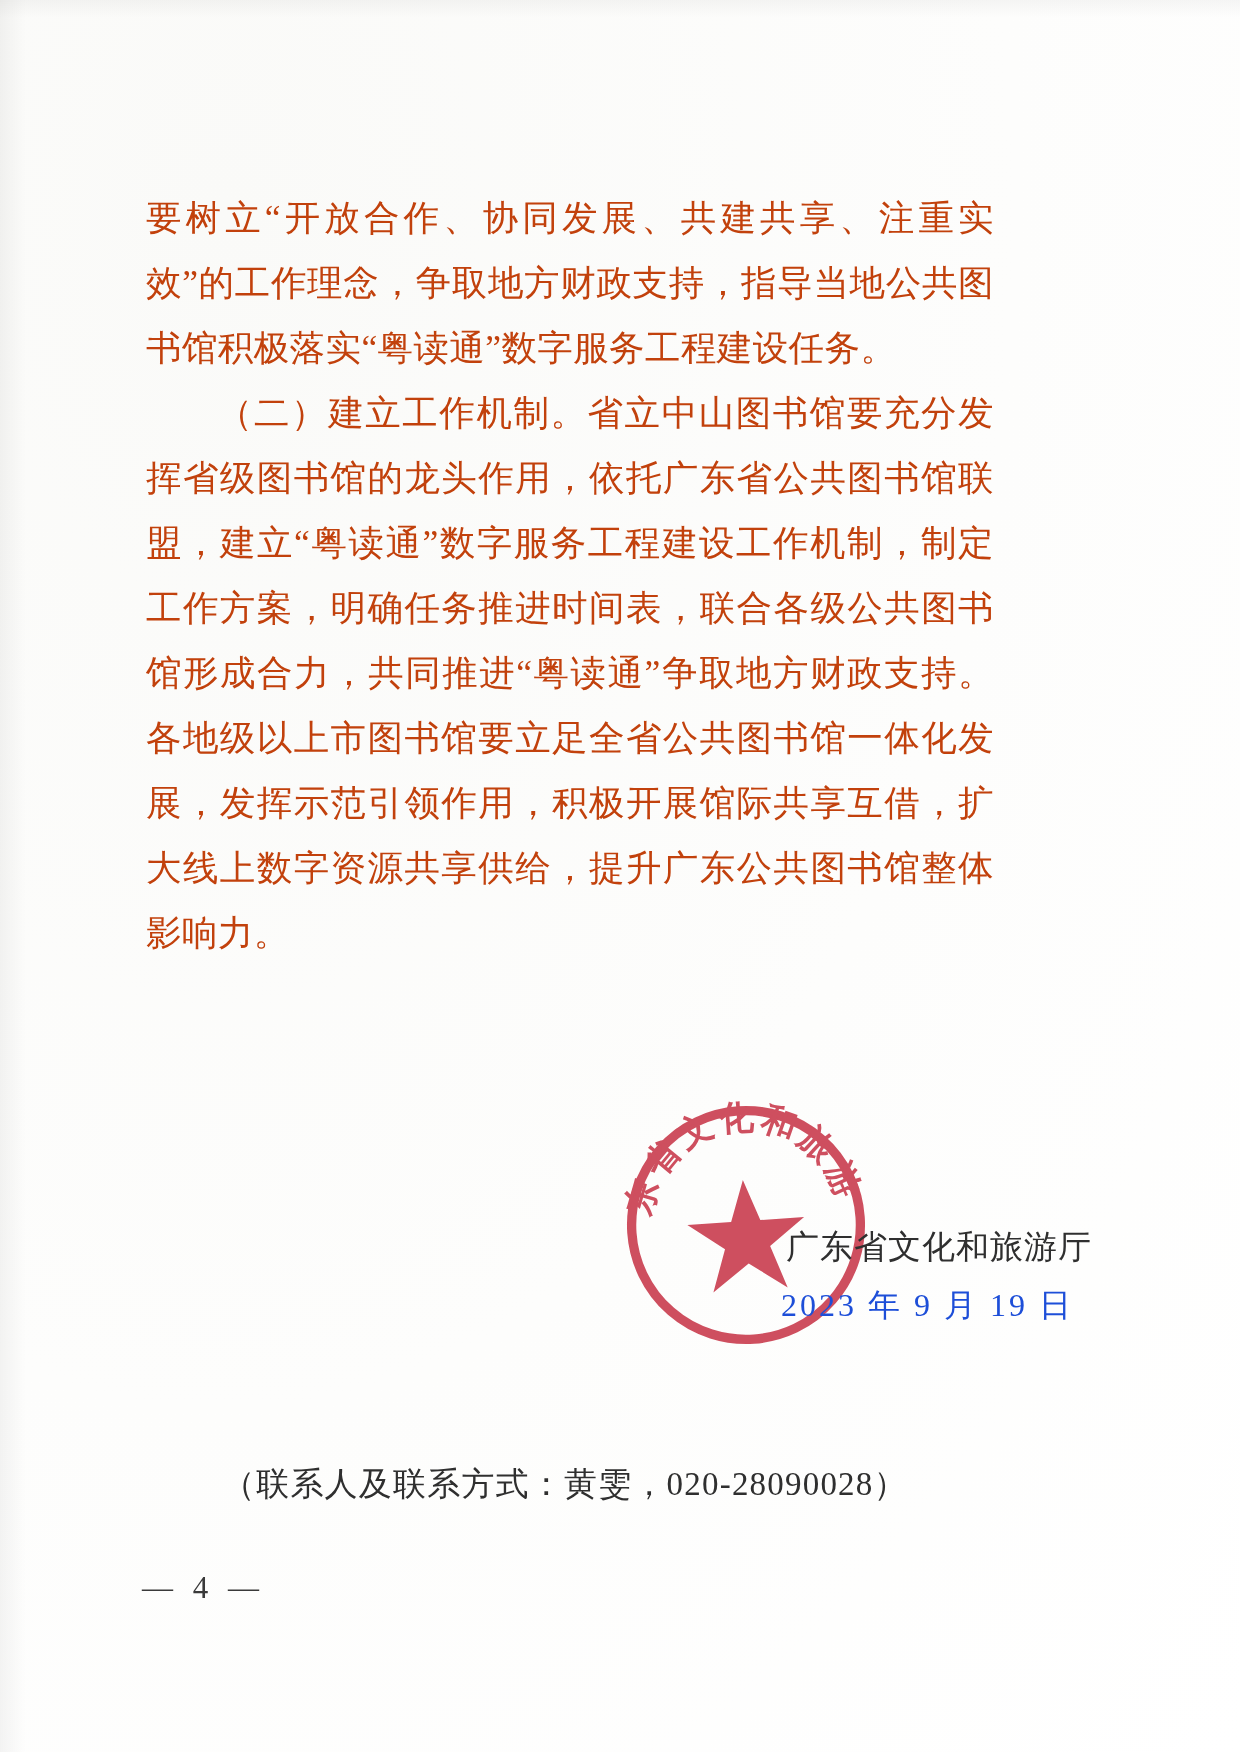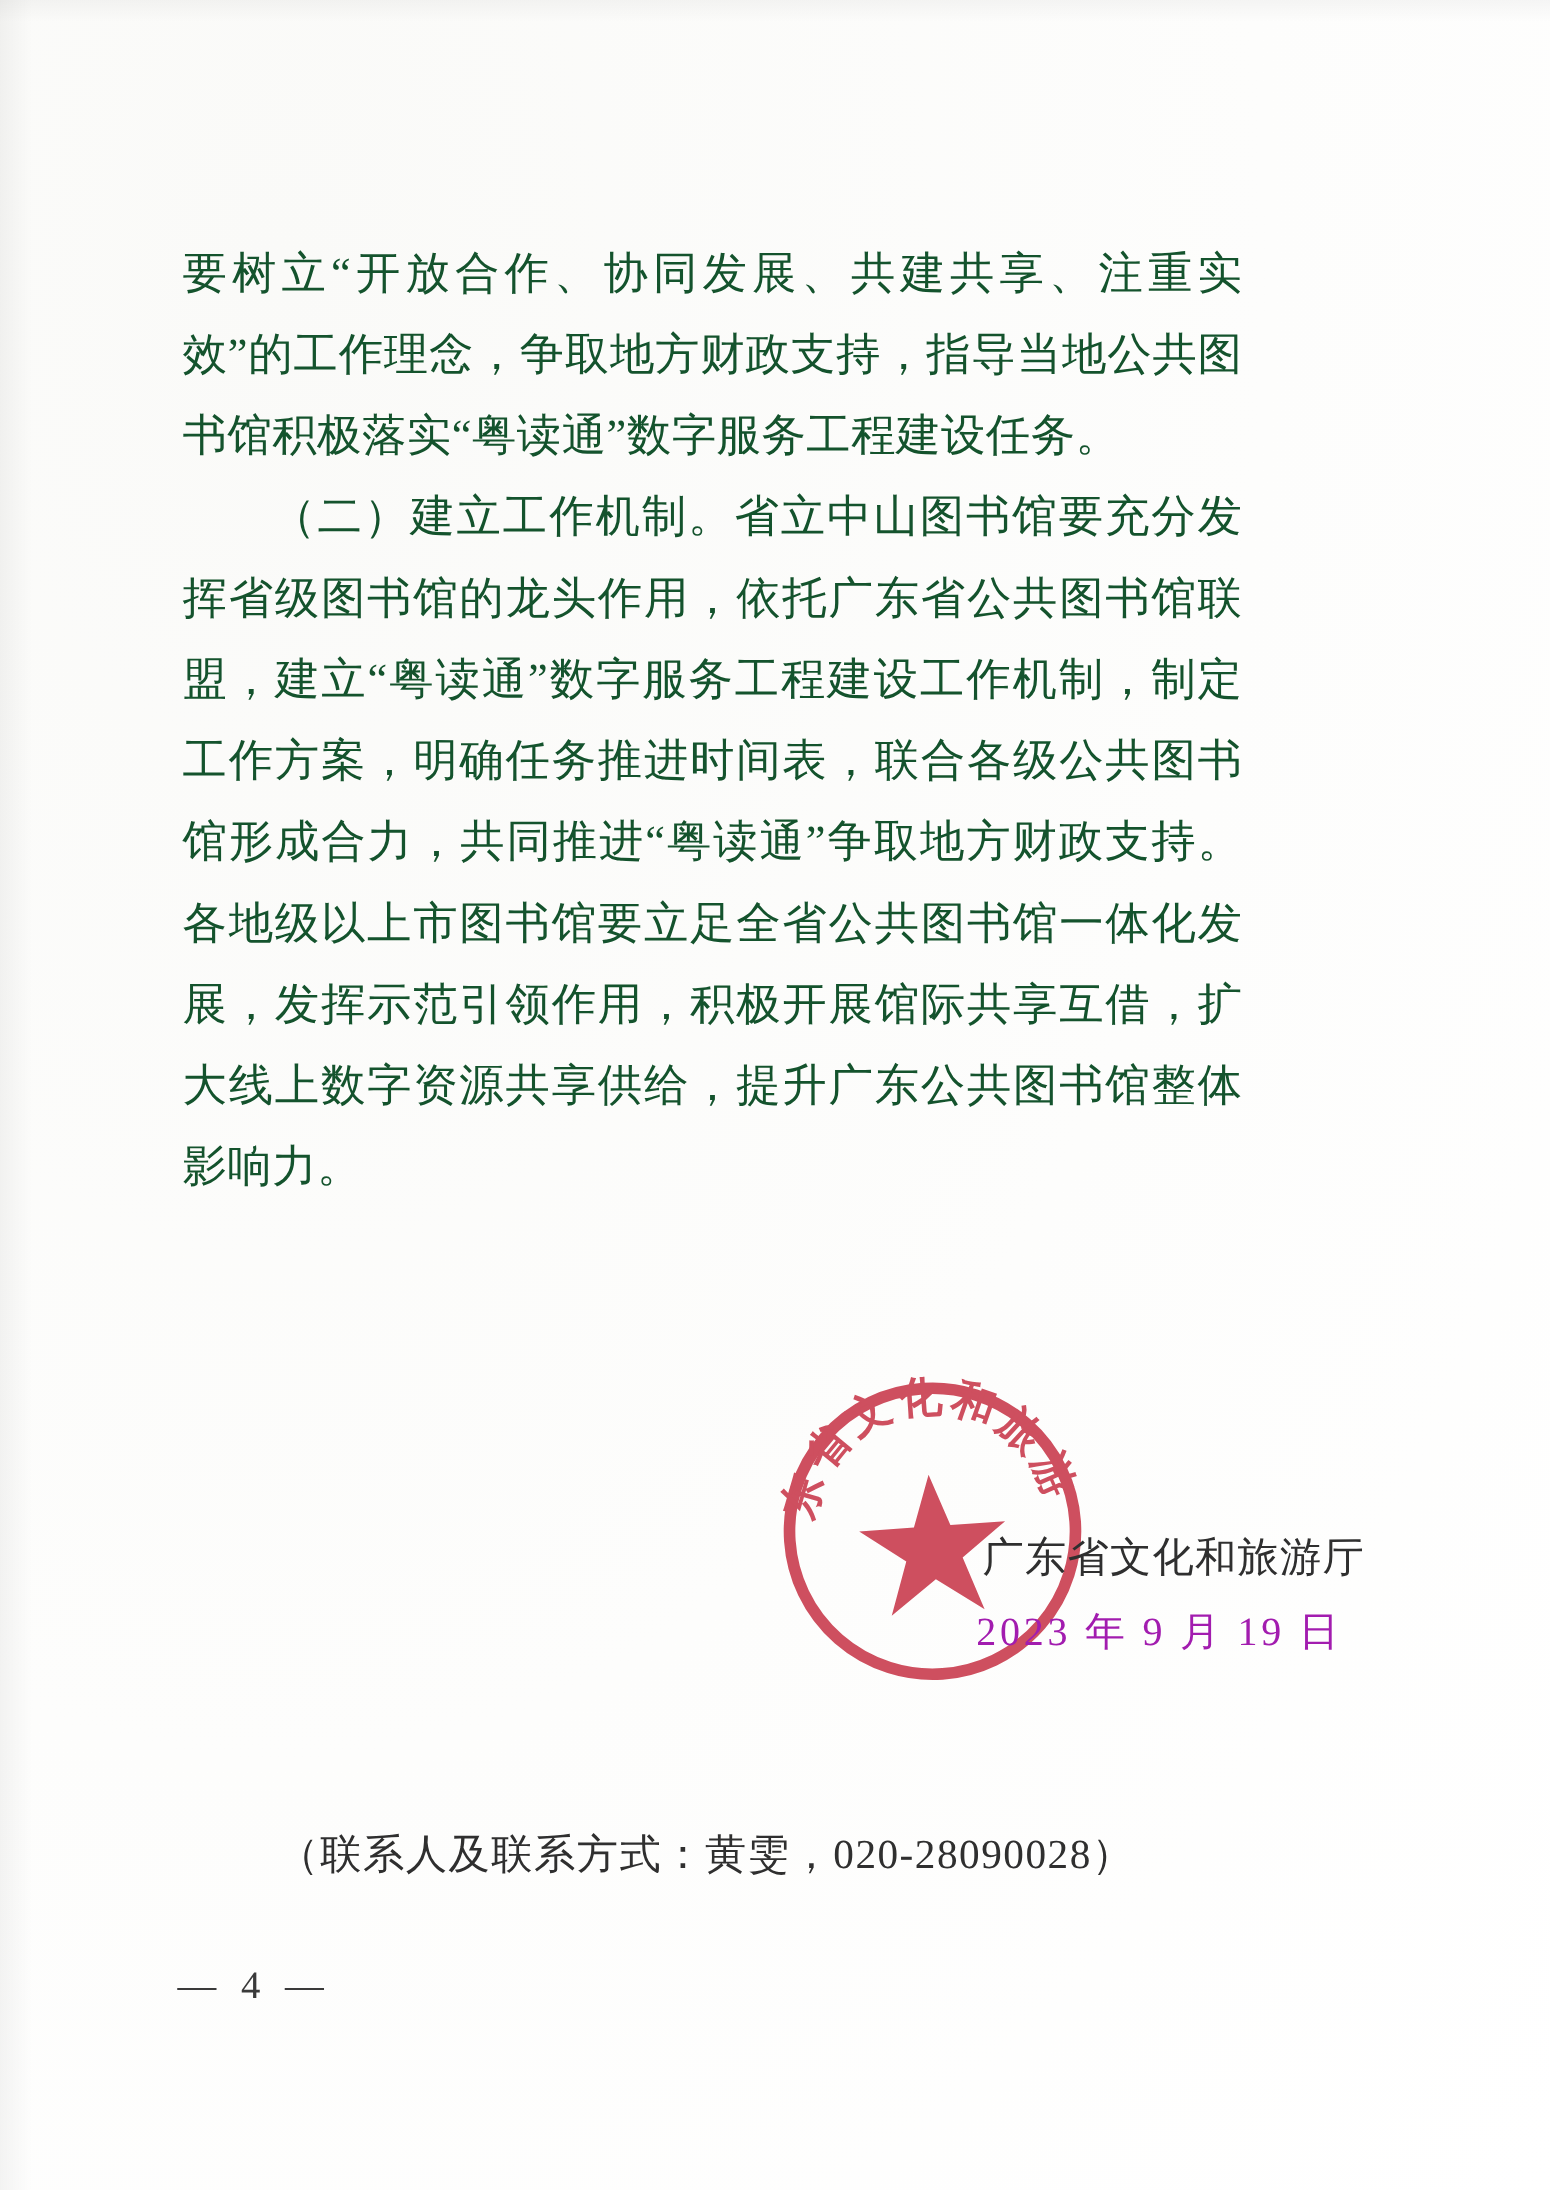--- a/index.html
+++ b/index.html
@@ -44,21 +44,21 @@
   .content {
     position: absolute;
     left: 146px;
     top: 186px;
     width: 848px;
   }
 
   .para {
     font-size: 35.5px;
     line-height: 65px;
-    color: #14532d;
+    color: #c2410c;
     text-align: justify;
     text-justify: inter-ideograph;
     letter-spacing: 0.4px;
     margin: 0 0 0 0;
     font-family: "Liberation Serif", "DejaVu Serif", serif;
     text-indent: 0;
   }
   .para.indent {
     text-indent: 71px;
   }
@@ -76,21 +76,21 @@
   .sign-line {
     font-size: 33px;
     line-height: 58px;
     color: #2f2f2f;
     letter-spacing: 1px;
     white-space: nowrap;
   }
   .sign-date {
     font-size: 32px;
     line-height: 58px;
-    color: #a21caf;
+    color: #1d4ed8;
     letter-spacing: 3px;
     white-space: nowrap;
     padding-right: 18px;
   }
 
   .contact-line {
     position: absolute;
     left: 222px;
     top: 1458px;
     font-size: 33px;

